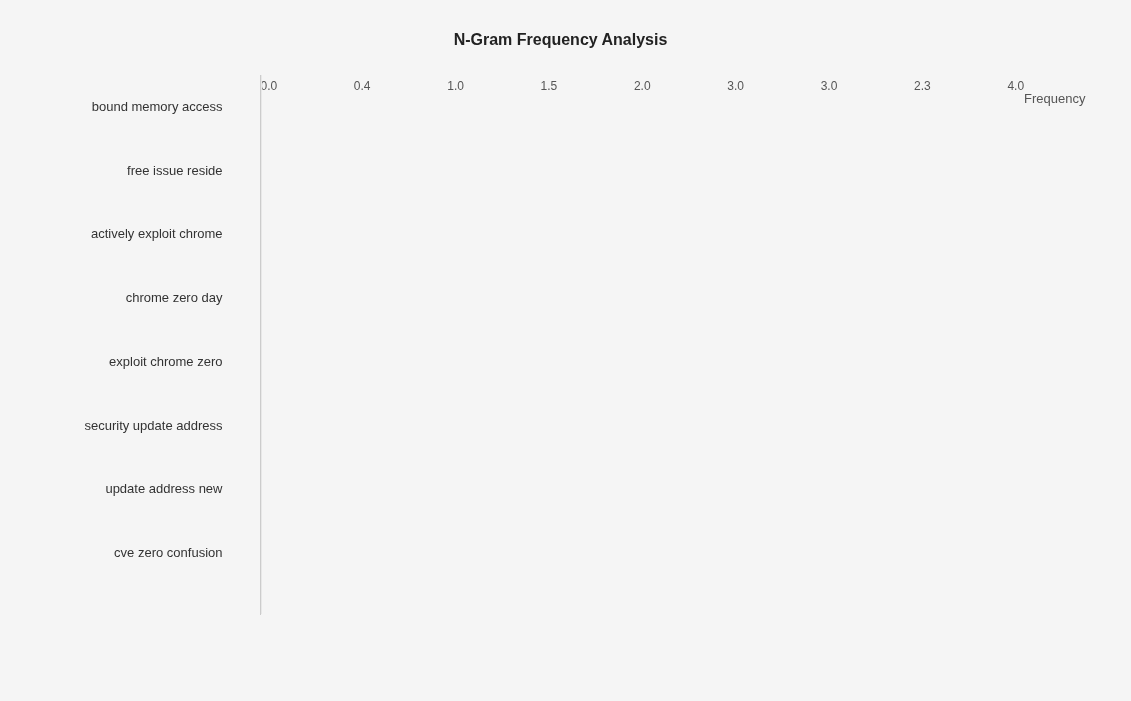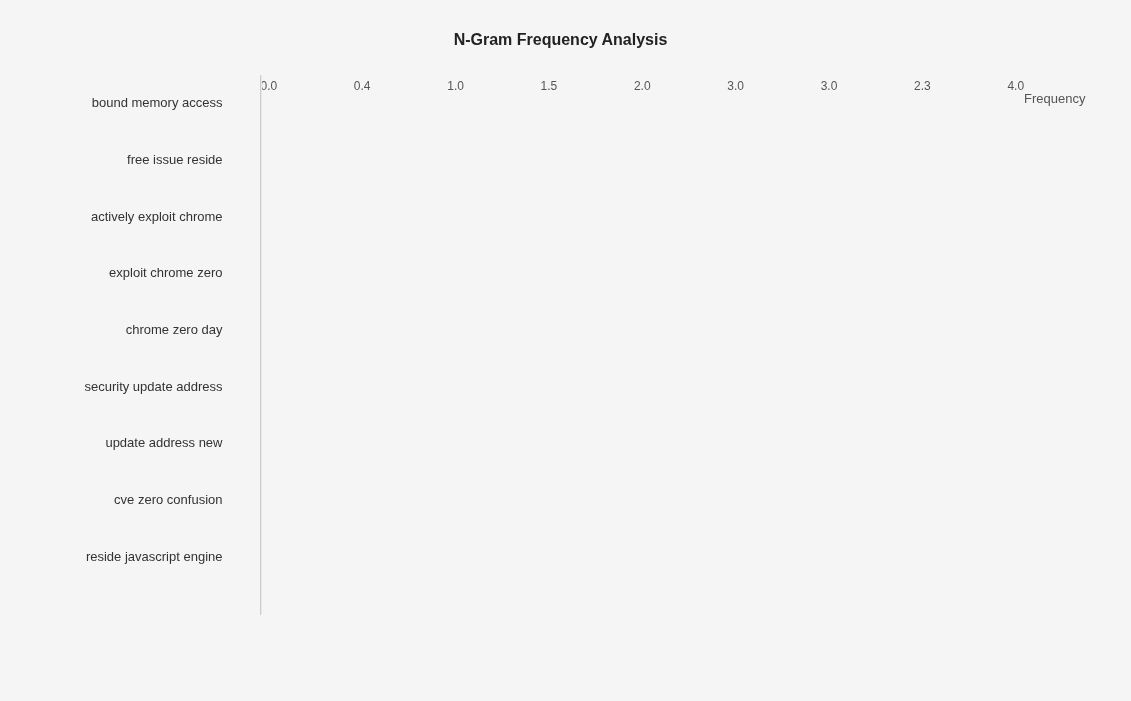--- a/index.html
+++ b/index.html
@@ -116,26 +116,25 @@
 </head>
 <body>
 
 <div class="chart-container">
   <div class="chart-title">N-Gram Frequency Analysis</div>
   <div class="chart-area">
     <div class="y-labels" id="y-labels">
         <div class="y-label">bound memory access</div>
         <div class="y-label">free issue reside</div>
         <div class="y-label">actively exploit chrome</div>
+        <div class="y-label">chrome zero day</div>
         <div class="y-label">exploit chrome zero</div>
-        <div class="y-label">chrome zero day</div>
         <div class="y-label">security update address</div>
         <div class="y-label">update address new</div>
         <div class="y-label">cve zero confusion</div>
-        <div class="y-label">reside javascript engine</div>
       </div>
     <div class="plot-area">
       <div class="bars-container" id="bars-container">
         <div class="grid-lines" id="grid-lines">
             <div style="position: absolute; left: 0%; top: 0px; bottom: 0px; width: 1px; background: rgb(204, 204, 204);"></div>
             <div style="position: absolute; left: 12.5%; top: 0px; bottom: 0px; width: 1px; background: rgb(232, 232, 232);"></div>
             <div style="position: absolute; left: 25%; top: 0px; bottom: 0px; width: 1px; background: rgb(232, 232, 232);"></div>
             <div style="position: absolute; left: 37.5%; top: 0px; bottom: 0px; width: 1px; background: rgb(232, 232, 232);"></div>
             <div style="position: absolute; left: 50%; top: 0px; bottom: 0px; width: 1px; background: rgb(232, 232, 232);"></div>
             <div style="position: absolute; left: 62.5%; top: 0px; bottom: 0px; width: 1px; background: rgb(232, 232, 232);"></div>

